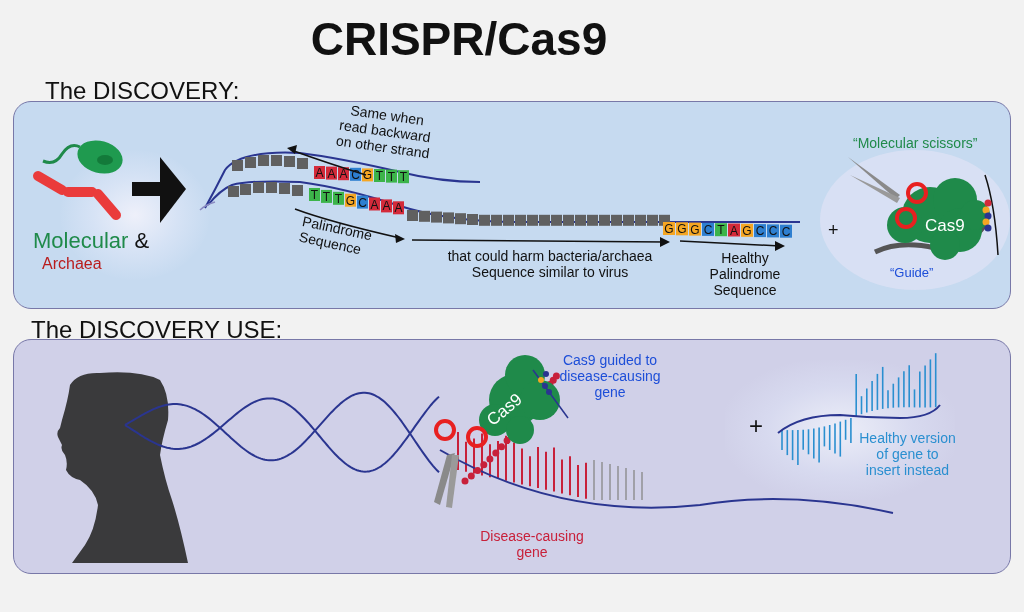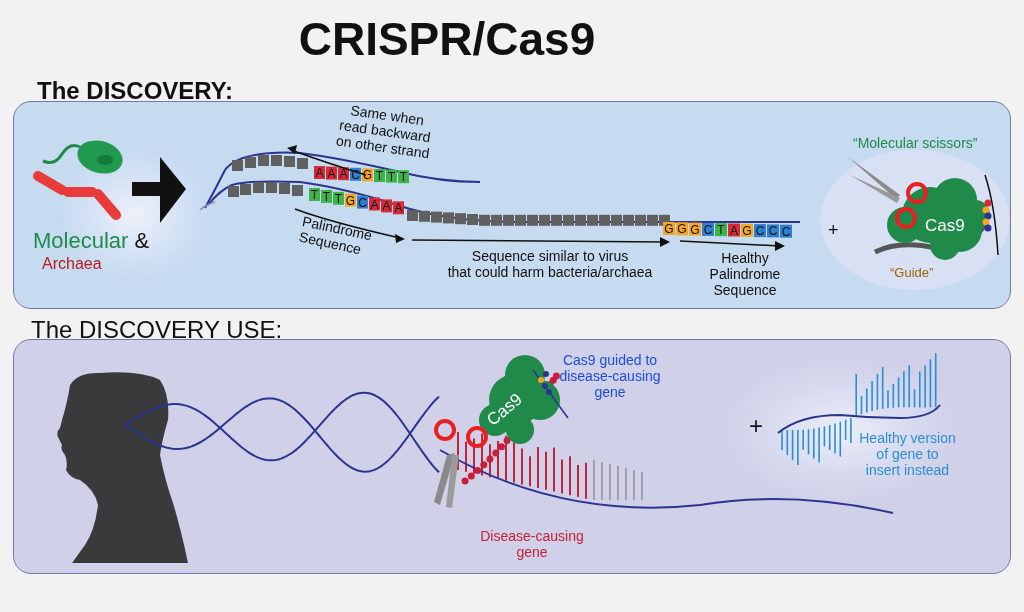--- a/index.html
+++ b/index.html
@@ -1,32 +1,32 @@
 <!DOCTYPE html>
 <html><head>
 <meta charset="utf-8">
 <style>
   html, body { margin:0; padding:0; }
   body { width:1024px; height:612px; background:#f2f2f2; position:relative; overflow:hidden;
          font-family:"Liberation Sans", sans-serif; color:#111; }
   .abs { position:absolute; }
-  .title { left:0; width:894px; top:12px; text-align:center; font-weight:bold; font-size:46px; letter-spacing:0px; }
+  .title { left:0; width:894px; top:12px; text-align:center; font-weight:bold; font-size:46px; letter-spacing:0px;padding-left:12px; }
   .section-title { font-size:24px; color:#111; }
   .panel { border:1.5px solid #7878a8; border-radius:18px; }
   #panel1 { left:13px; top:101px; width:996px; height:206px; background:#c6daf0; }
   #panel2 { left:13px; top:339px; width:996px; height:233px; background:#d0d0e8; }
   .lbl { font-size:14px; line-height:16px; text-align:center; color:#111; }
   svg { position:absolute; overflow:visible; }
 </style>
 </head>
 <body>
 
 <div class="abs title">CRISPR/Cas9</div>
 
-<div class="abs section-title" style="left:37px;top:77px;font-weight:bold;">The DISCOVERY:</div>
+<div class="abs section-title" style="left:45px;top:77px;">The DISCOVERY:</div>
 <div class="abs panel" id="panel1"></div>
 
 <div class="abs" style="left:60px;top:150px;width:150px;height:130px;border-radius:50%;background:radial-gradient(ellipse at center,#eef0fa 0%,rgba(230,235,250,0.5) 40%,rgba(198,218,240,0) 72%);"></div>
 
 <svg style="left:0;top:0;" width="1024" height="612">
 
   <g>
     <path d="M43 161 Q55 166 62 154 Q70 142 80 147" stroke="#1f8a4a" stroke-width="3" fill="none"></path>
     <ellipse cx="100" cy="157" rx="23" ry="16" fill="#1f9a4f" transform="rotate(15 100 157)"></ellipse>
     <ellipse cx="105" cy="160" rx="8" ry="5" fill="#137a3a"></ellipse>
@@ -192,32 +192,32 @@
 <div class="abs lbl" style="left:330px;top:107px;width:110px;transform:rotate(8deg);">
   <div>Same when</div>
   <div>read backward</div>
   <div>on other strand</div>
 </div>
 <div class="abs lbl" style="left:300px;top:222px;width:90px;text-align:left;transform:rotate(12deg);">
   <div>Palindrome</div>
   <div>Sequence</div>
 </div>
 <div class="abs lbl" style="left:430px;top:248px;width:240px;">
+  <div>that could harm bacteria/archaea</div>
   <div>Sequence similar to virus</div>
-  <div>that could harm bacteria/archaea</div>
 </div>
 <div class="abs lbl" style="left:690px;top:250px;width:110px;">
   <div>Healthy</div>
   <div>Palindrome</div>
   <div>Sequence</div>
 </div>
 <div class="abs" style="left:828px;top:220px;font-size:18px;">+</div>
 <div class="abs" style="left:853px;top:135px;font-size:14px;color:#1f8a4a;">“Molecular scissors”</div>
 <div class="abs" style="left:925px;top:216px;font-size:17px;color:#fff;">Cas9</div>
-<div class="abs" style="left:890px;top:265px;font-size:13px;color:#a16207;">“Guide”</div>
+<div class="abs" style="left:890px;top:265px;font-size:13px;color:#1d4ed8;">“Guide”</div>
 
 <div class="abs section-title" style="left:31px;top:316px;">The DISCOVERY USE:</div>
 <div class="abs panel" id="panel2"></div>
 
 <div class="abs" style="left:725px;top:360px;width:230px;height:140px;background:radial-gradient(ellipse at center,#eceef8 0%,rgba(220,224,244,0.6) 45%,rgba(208,208,232,0) 75%);"></div>
 
 <svg style="left:0;top:0;" width="1024" height="612">
 
   <path fill="#3a3a3c" d="M72 563 L85 545 Q95 530 98 505 Q95 490 80 480 Q70 478 66 470 Q68 462 65 455 Q60 450 62 445 L58 437 Q56 432 60 428 L62 420 Q68 400 70 385 Q78 372 100 373 Q140 370 160 380 Q170 395 168 420 Q162 440 160 455 Q165 480 172 500 Q180 525 188 563 Z"></path>
 

